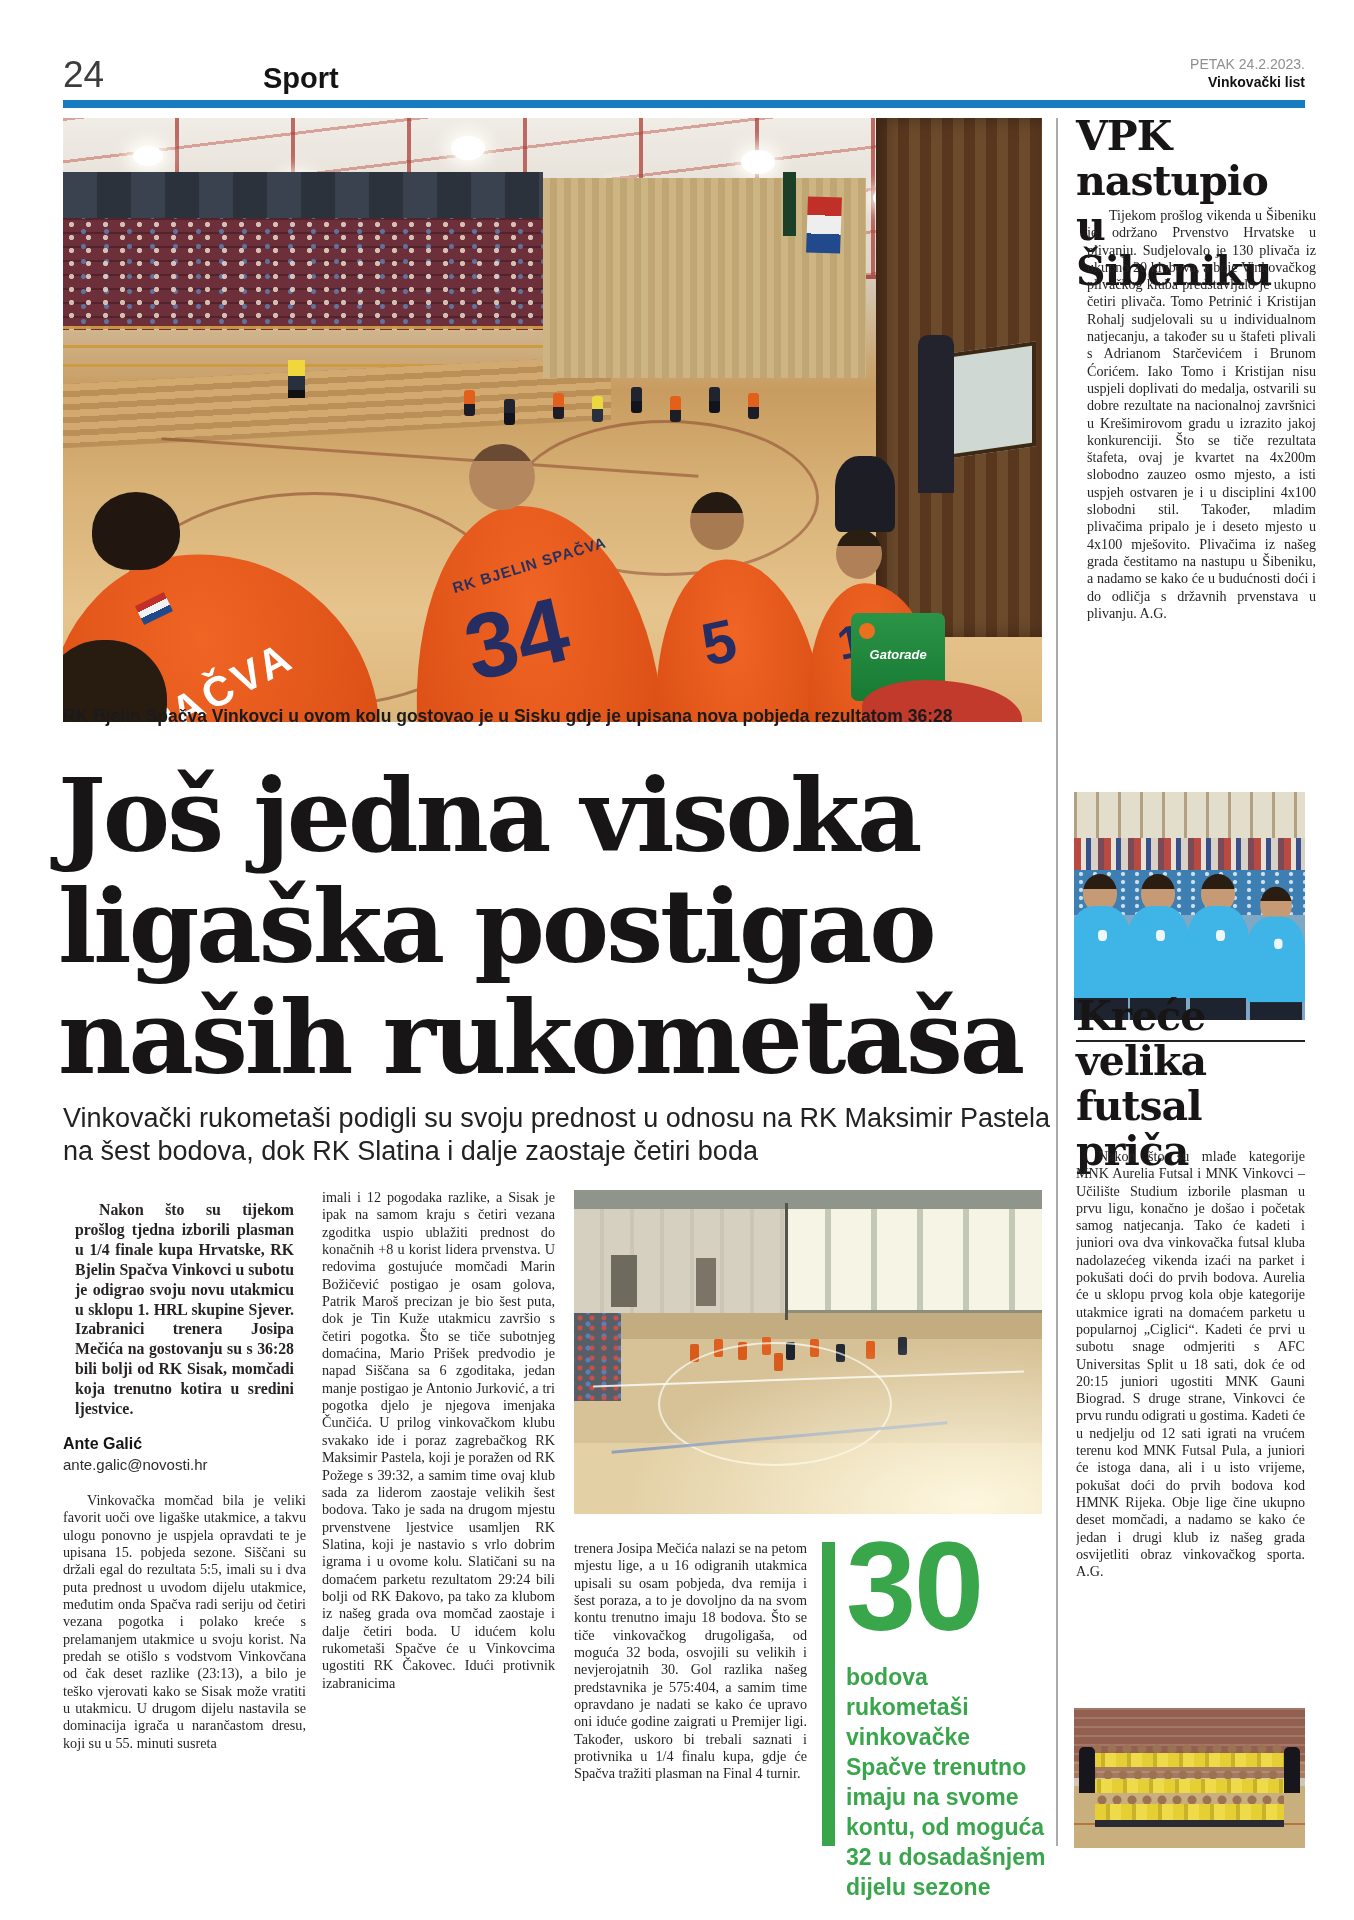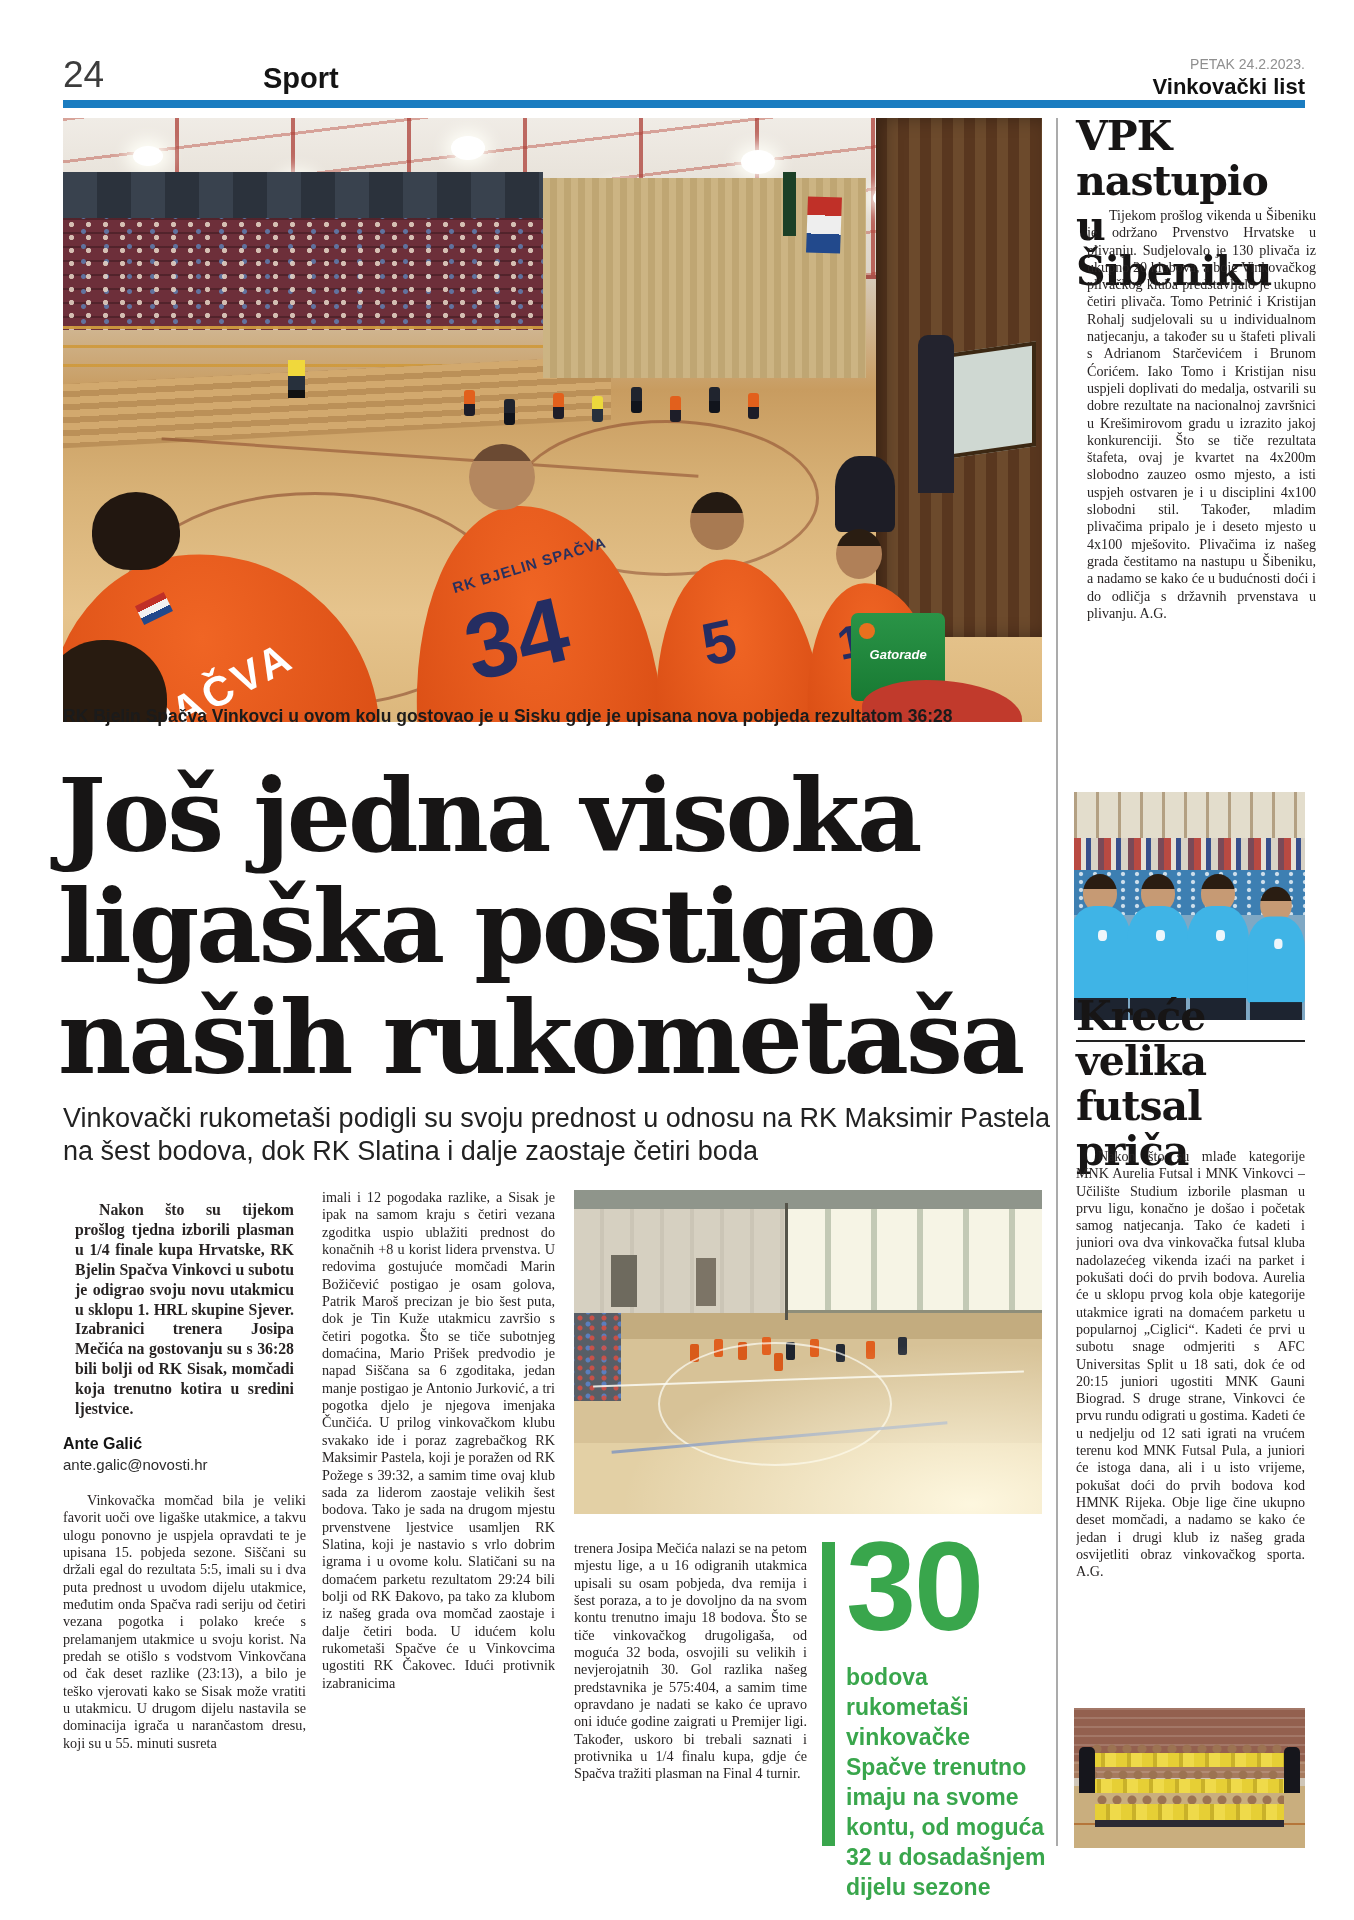--- a/index.html
+++ b/index.html
@@ -5,21 +5,21 @@
   html,body{margin:0;padding:0;background:#e9e9e9;}
   .page{position:relative;width:1354px;height:1920px;background:#ffffff;margin:0 auto;
         font-family:"Liberation Serif",serif;color:#282424;overflow:hidden;}
   .abs{position:absolute;}
 
   
   .pagenum{left:63px;top:54px;font-family:"Liberation Sans",sans-serif;font-size:37px;color:#3c3c3c;}
   .section-title{left:263px;top:62px;font-family:"Liberation Sans",sans-serif;font-weight:700;font-size:29px;color:#141414;}
   .dateblock{right:49px;top:56px;text-align:right;font-family:"Liberation Sans",sans-serif;}
   .issue-date{font-size:14px;color:#8f8f8f;}
-  .pub-name{font-size:22px;font-weight:700;color:#111;margin-top:2px;}
+  .pub-name{font-size:14px;font-weight:700;color:#111;margin-top:2px;}
   .bluerule{left:63px;width:1242px;top:100px;height:8px;background:#1a7cc0;}
 
   
   .caption{left:63px;top:706px;width:979px;font-family:"Liberation Sans",sans-serif;font-weight:700;
            font-size:17.5px;color:#1b1b1b;}
   .headline{left:58px;top:760px;width:1000px;margin:0;font-family:"DejaVu Serif",serif;font-weight:700;
             font-size:101px;line-height:1.1;letter-spacing:-3px;color:#171515;}
   .hl{display:block;}
   .subhead{left:63px;top:1102px;width:1000px;font-family:"Liberation Sans",sans-serif;font-size:27px;
            line-height:1.24;color:#222;}

